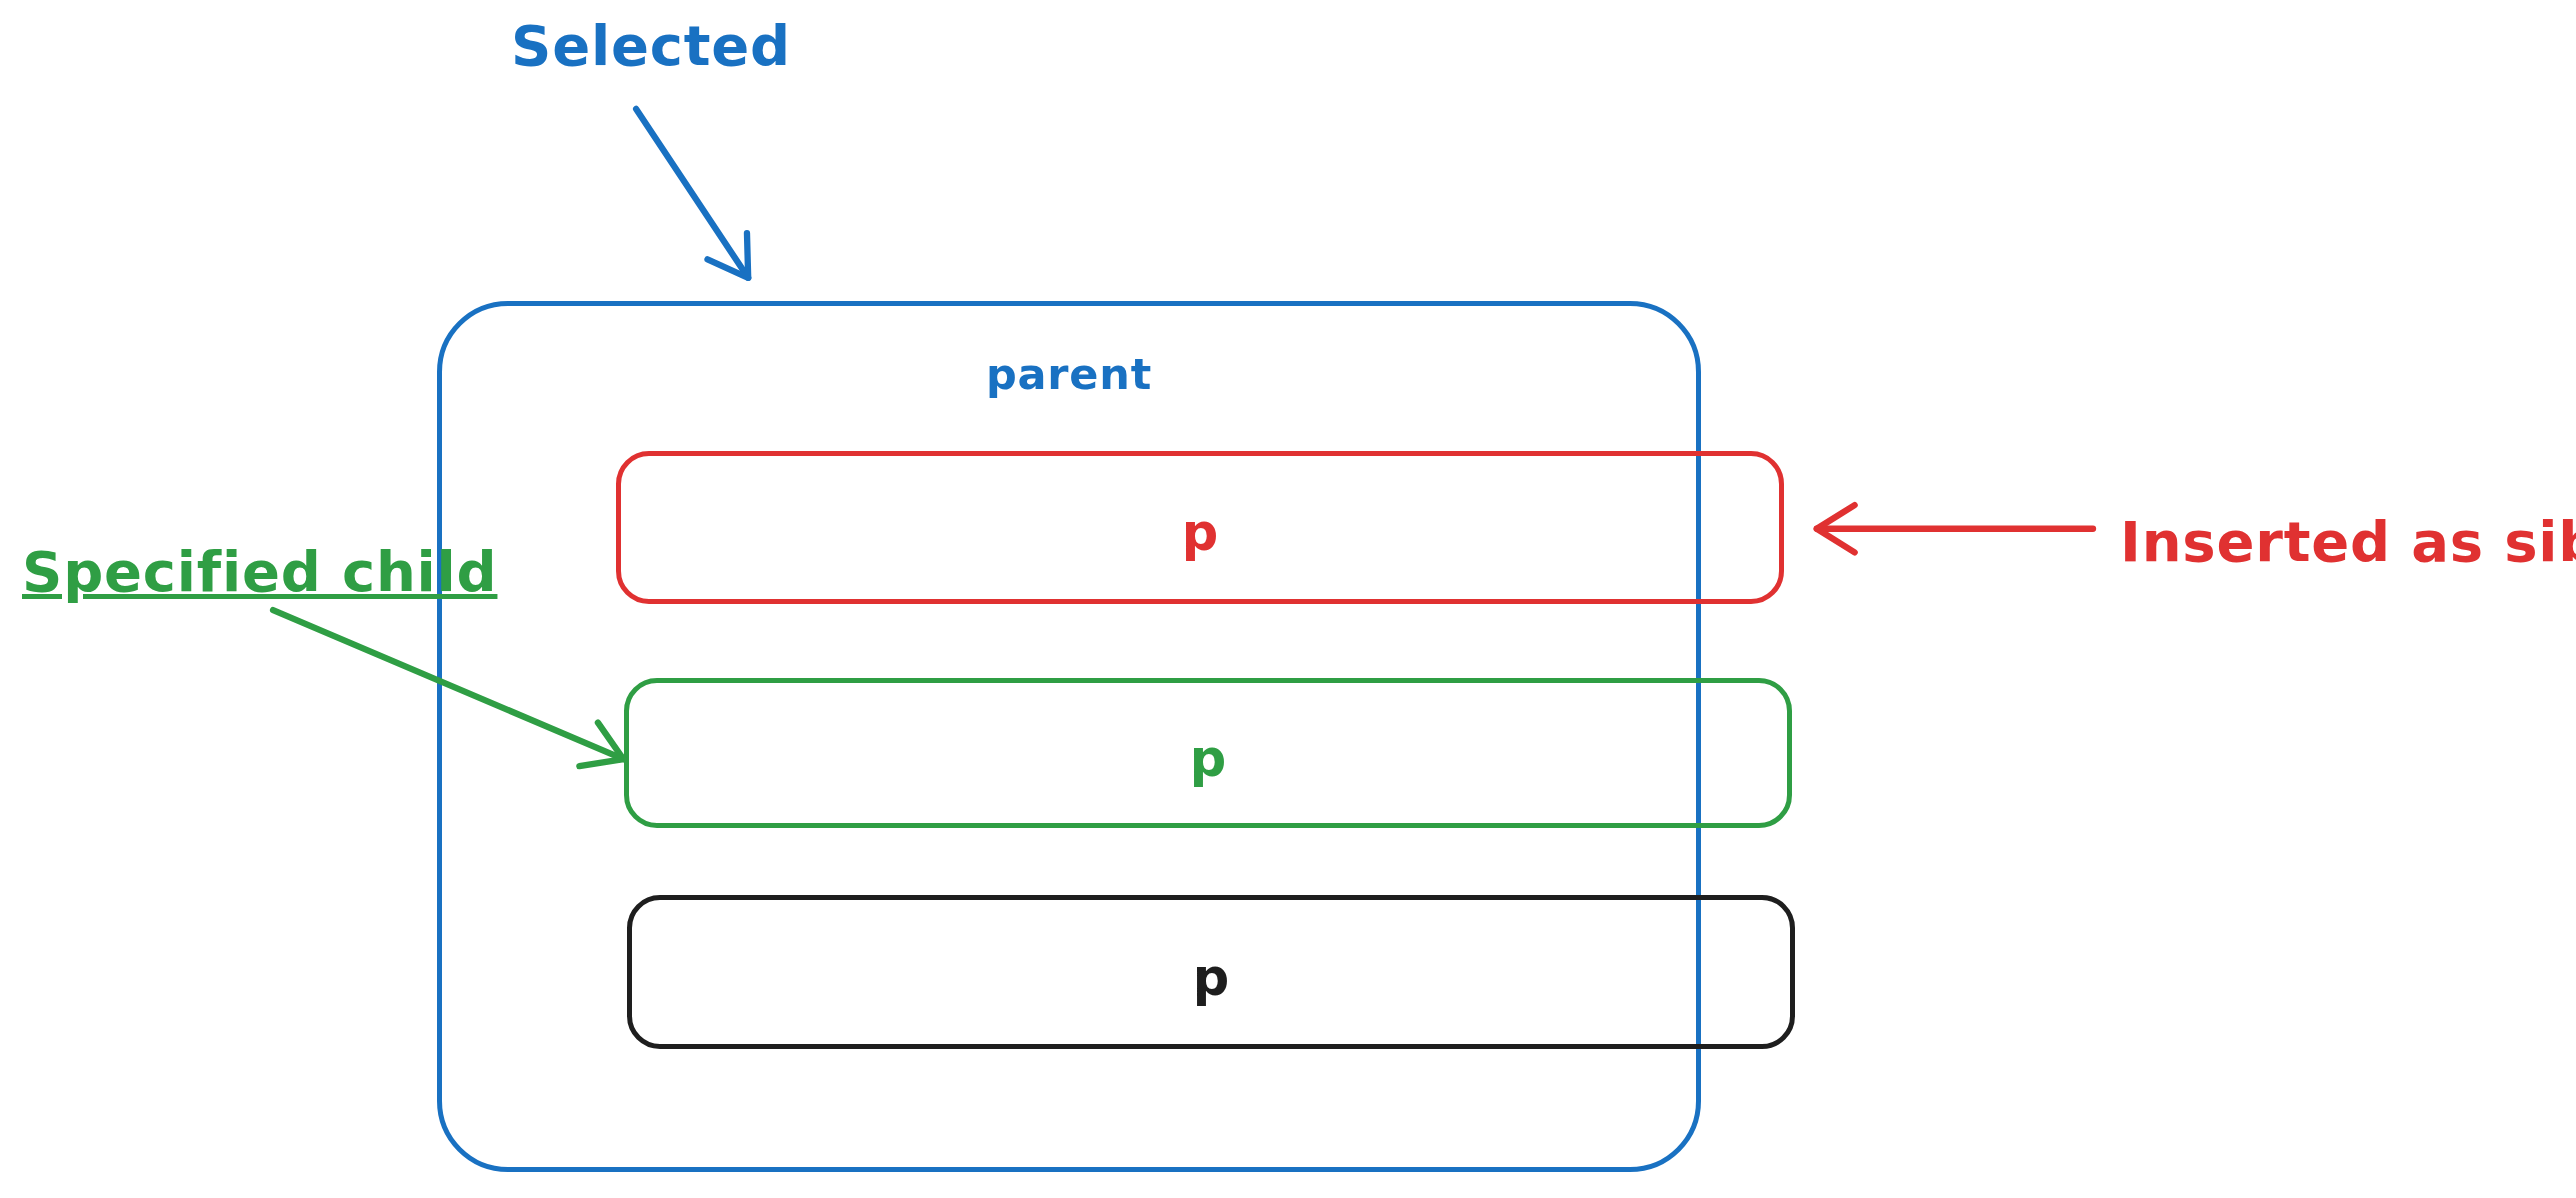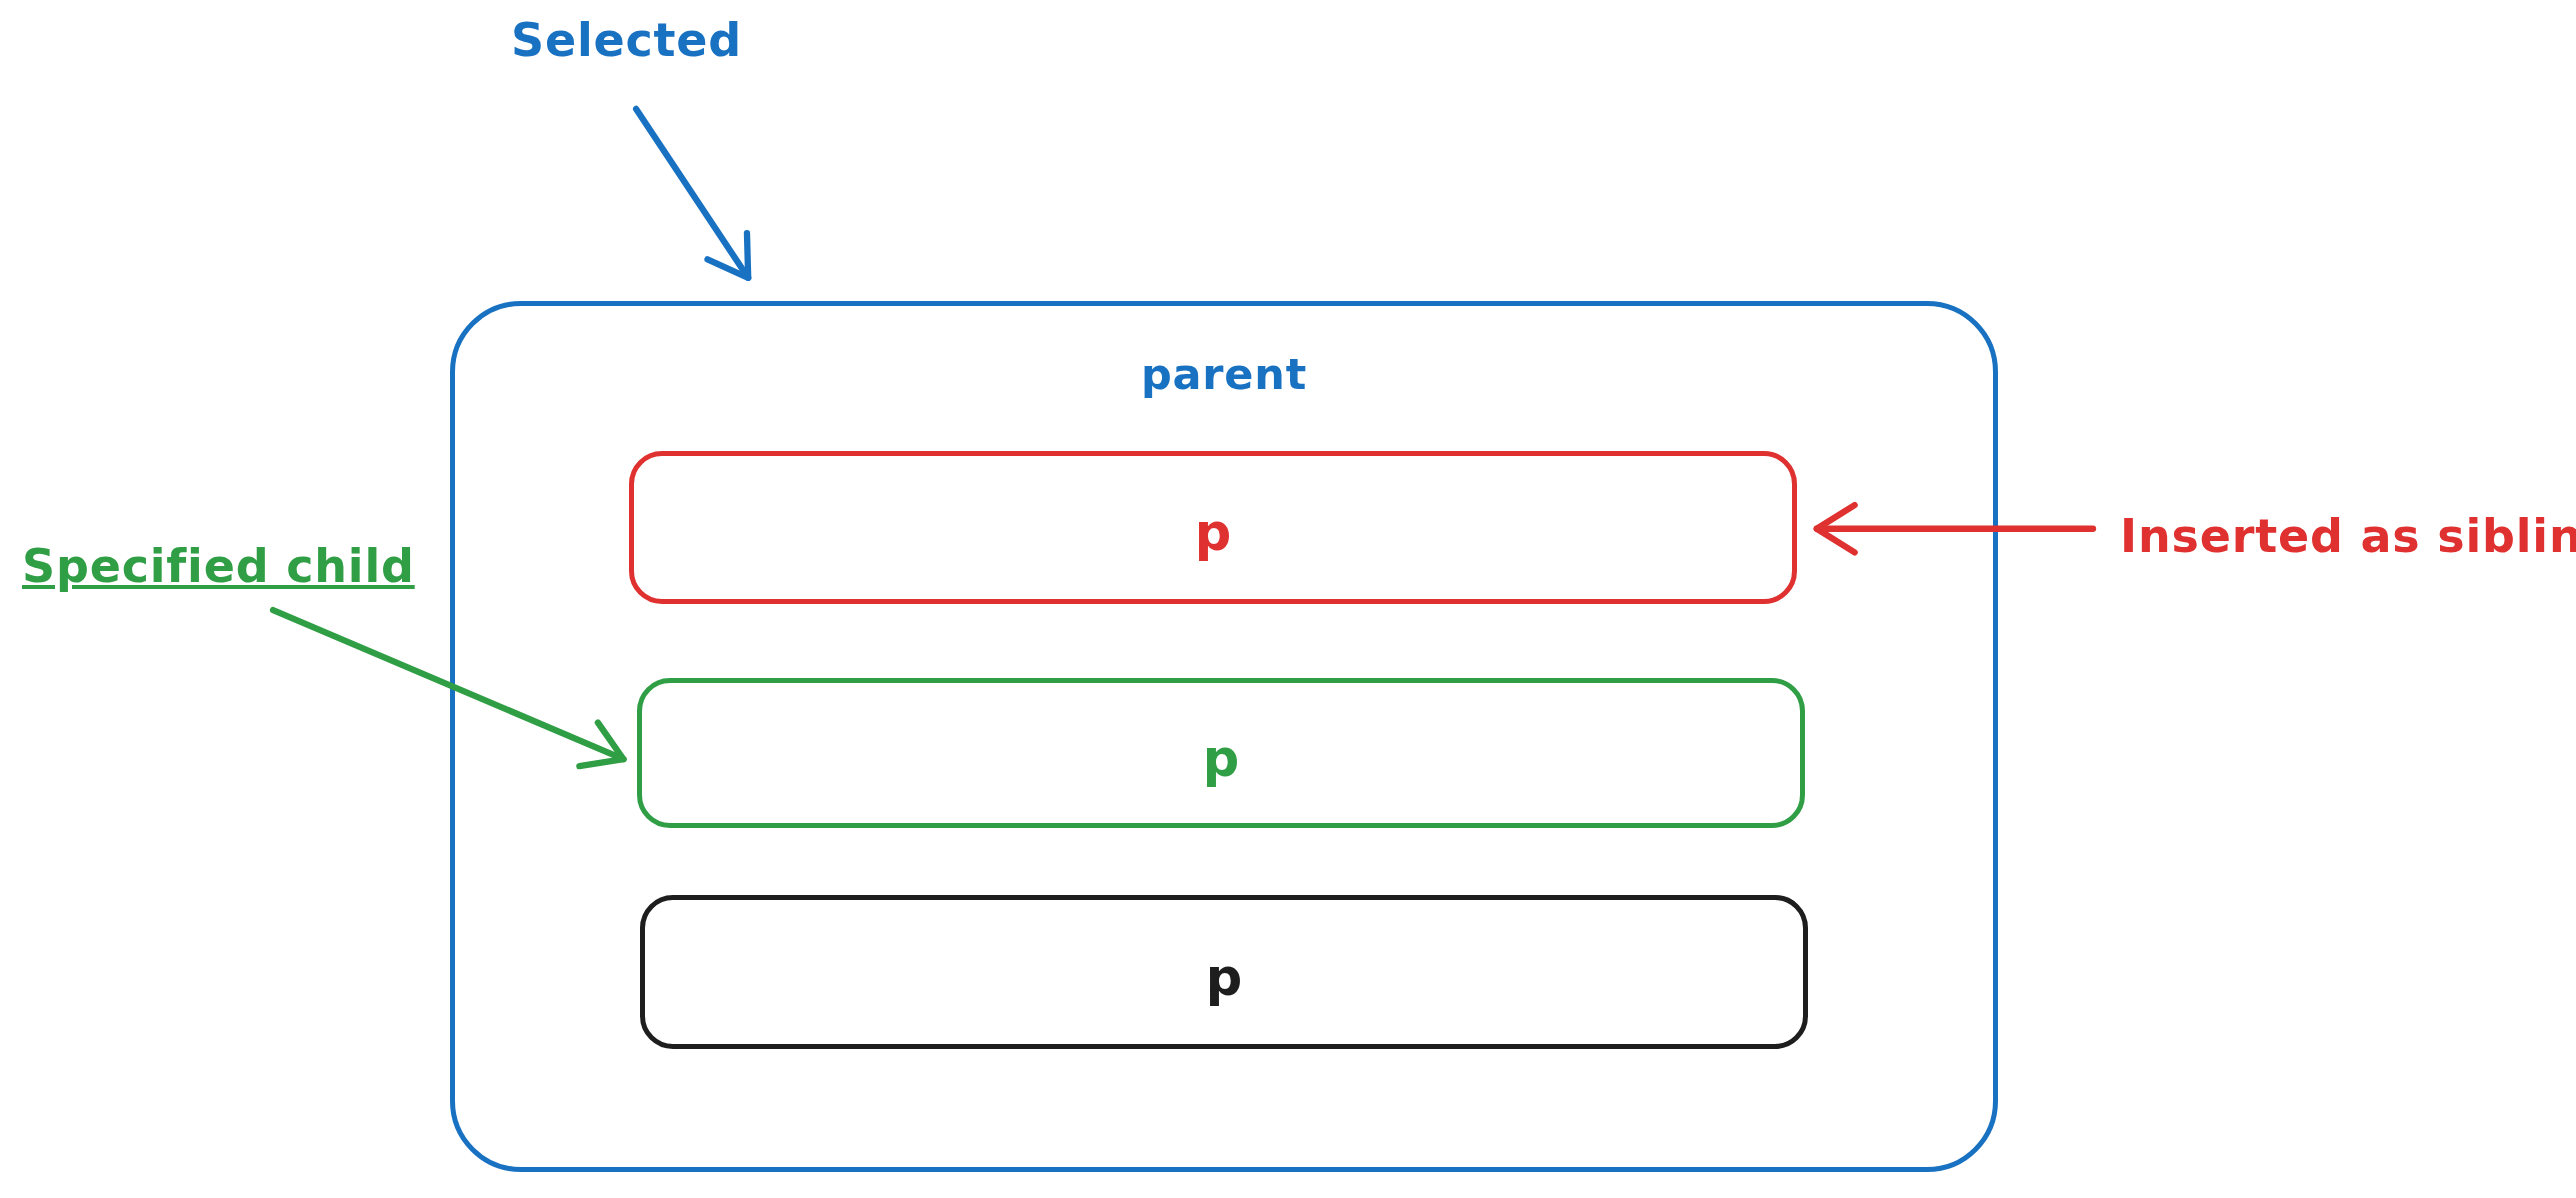--- a/index.html
+++ b/index.html
@@ -10,31 +10,31 @@
   .canvas {
     position: relative;
     width: 2576px;
     height: 1198px;
     background: #ffffff;
     overflow: hidden;
     font-family: "DejaVu Sans", sans-serif;
   }
   .annotation-label {
     position: absolute;
-    font-size: 46px;
+    font-size: 56px;
     font-weight: 600;
     letter-spacing: 0.8px;
     white-space: nowrap;
     user-select: none;
   }
   .parent-box {
     position: absolute;
-    left: 450px;
+    left: 437px;
     top: 301px;
-    width: 1548px;
+    width: 1264px;
     height: 871px;
     border: 5.5px solid;
     border-radius: 71px;
     box-sizing: border-box;
     background: transparent;
   }
   .parent-title {
     position: absolute;
     left: 0;
     right: 0;

